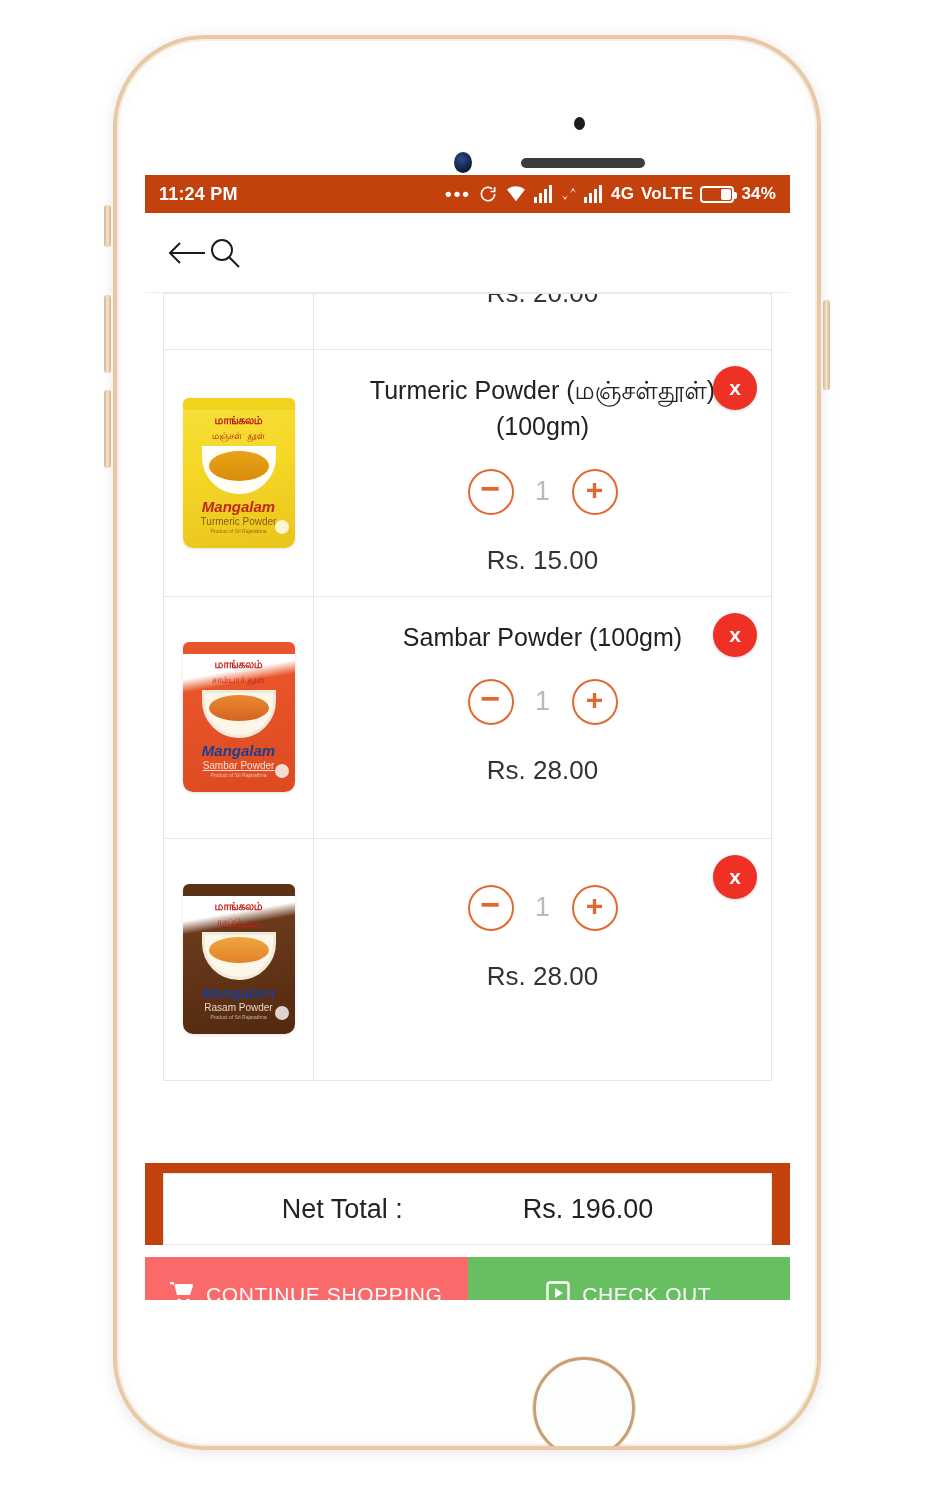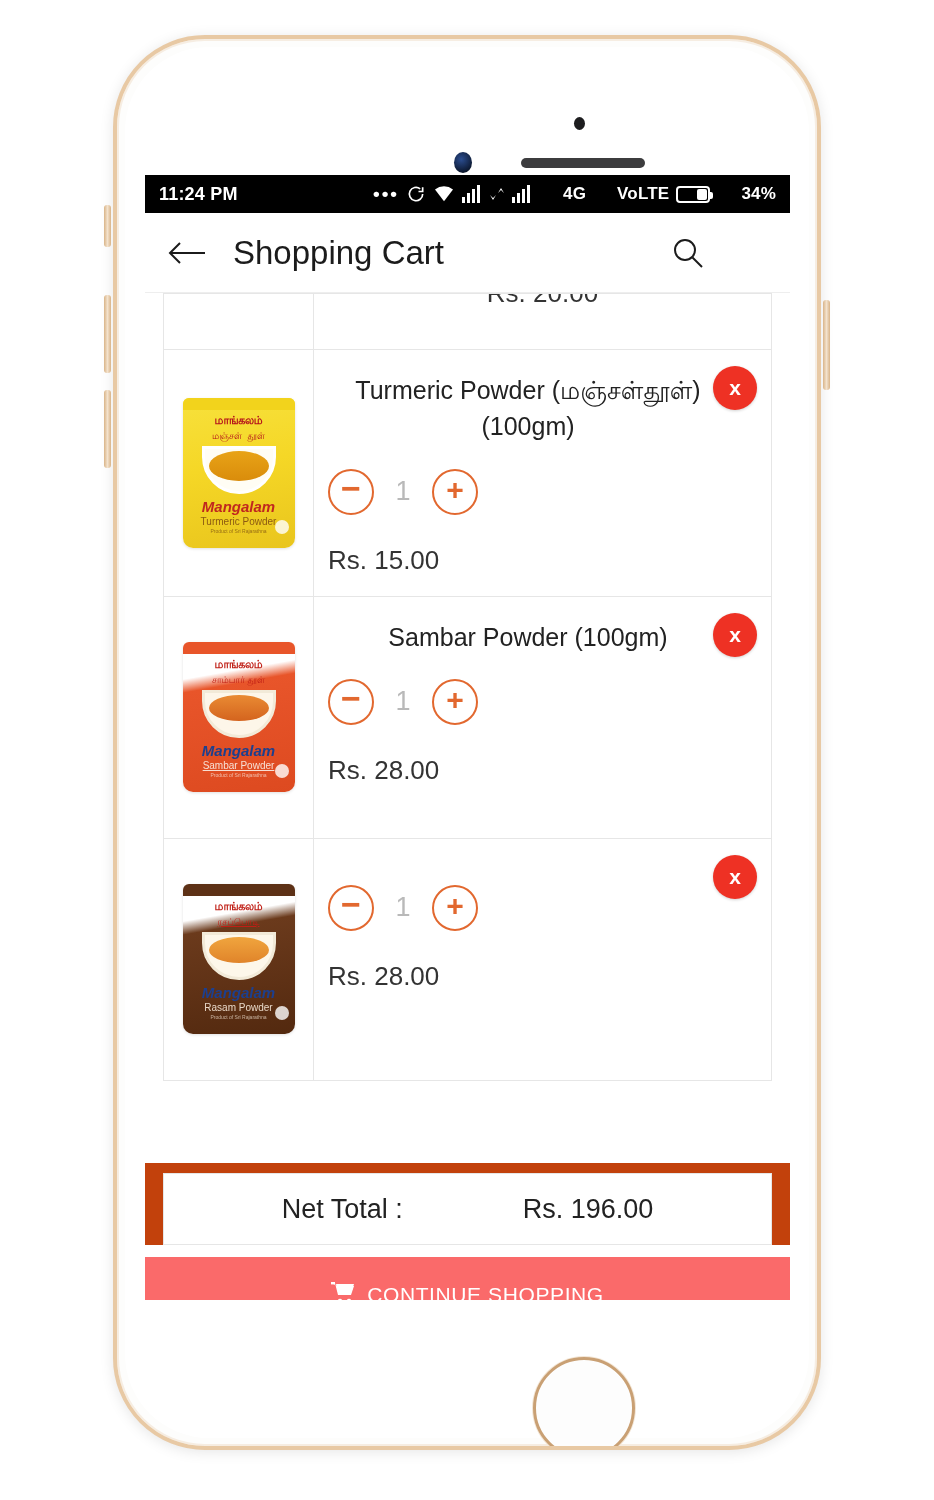--- a/index.html
+++ b/index.html
@@ -71,29 +71,29 @@
   .screen {
     position: absolute;
     left: 145px; top: 175px;
     width: 645px; height: 1125px;
     background: #ffffff;
     overflow: hidden;
   }
 
   
   .statusbar {
-    height: 38px; background: #000000; color: #ffffff;
+    height: 38px; background: #c2410c; color: #ffffff;
     display: flex; align-items: center; justify-content: space-between;
     padding: 0 14px;
     font-size: 18px; font-weight: bold;
     letter-spacing: .2px;
   }
   .sb-right { display: flex; align-items: center; gap: 7px; }
   .sb-ico { display: inline-flex; align-items: center; }
-  .sb-text { font-size: 17px; font-weight: bold; margin-left: 24px; }
+  .sb-text { font-size: 17px; font-weight: bold; }
   .dots { letter-spacing: 2px; font-size: 19px; line-height: 10px; }
 
   .batt {
     width: 34px; height: 17px; border: 2px solid #fff; border-radius: 4px;
     position: relative; display: inline-block;
   }
   .batt::after {
     content: ""; position: absolute; right: -5px; top: 4px;
     width: 3px; height: 7px; background: #fff; border-radius: 0 2px 2px 0;
   }
@@ -137,21 +137,21 @@
   .cart-row.partial { min-height: 0; height: 56px; overflow: hidden; }
   .cell-img {
     width: 150px; flex: 0 0 150px;
     border-right: 1px solid #e6e6e6;
     display: flex; align-items: center; justify-content: center;
     padding: 12px 6px;
   }
   .cell-detail {
     flex: 1; position: relative;
     padding: 22px 14px 20px 14px;
-    display: flex; flex-direction: column; 
+    display: flex; flex-direction: column; align-items: center;
   }
   .partial .cell-detail { padding-top: 0; }
   .prod-name {
     font-size: 25px; color: #222; text-align: center; line-height: 1.45;
     max-width: 400px;
     font-weight: normal;
   }
   .qty-wrap {
     display: flex; align-items: center; gap: 20px;
     margin-top: 24px;
@@ -347,21 +347,20 @@
       </div>
     </div>
 
     <div class="appbar">
       <span class="appbar-icon ic-back">
         <svg width="40" height="28" viewBox="0 0 40 28" fill="none" stroke="#1b1b1b" stroke-width="2">
           <path d="M38 14H3"></path>
             <path d="M13 4L3 14l10 10"></path>
         </svg>
       </span>
-      <span class="appbar-title">Shopping Cart</span>
       <span class="appbar-icon ic-search">
         <svg width="34" height="34" viewBox="0 0 34 34" fill="none" stroke="#1b1b1b" stroke-width="2">
           <circle cx="14" cy="14" r="10"></circle>
             <path d="M21.5 21.5L31 31"></path>
         </svg>
       </span>
       <span class="appbar-icon ic-menu">
         <span></span>
           <span></span>
           <span></span>
@@ -474,16 +473,25 @@
           <svg width="24" height="22" viewBox="0 0 24 22" fill="#fff">
             <path d="M0 1h4l3 12h13l3-9H7"></path>
             <rect x="0" y="0" width="4" height="2.4"></rect>
             <path d="M5 2h18l-2.6 8H7.2z"></path>
             <circle cx="9" cy="19" r="2.2"></circle>
               <circle cx="18" cy="19" r="2.2"></circle>
           </svg>
         </span>
         <span>CONTINUE SHOPPING</span>
       </div>
+      <div class="act-btn act-checkout">
+        <span>
+          <svg width="24" height="24" viewBox="0 0 24 24" fill="none">
+            <rect x="1.5" y="1.5" width="21" height="21" rx="2.5" stroke="#fff" stroke-width="2.4"></rect>
+            <path d="M9 7l8 5-8 5z" fill="#fff"></path>
+          </svg>
+        </span>
+        <span>CHECK OUT</span>
+      </div>
     </div>
 
   </div>
 </div>
 
 </body></html>

